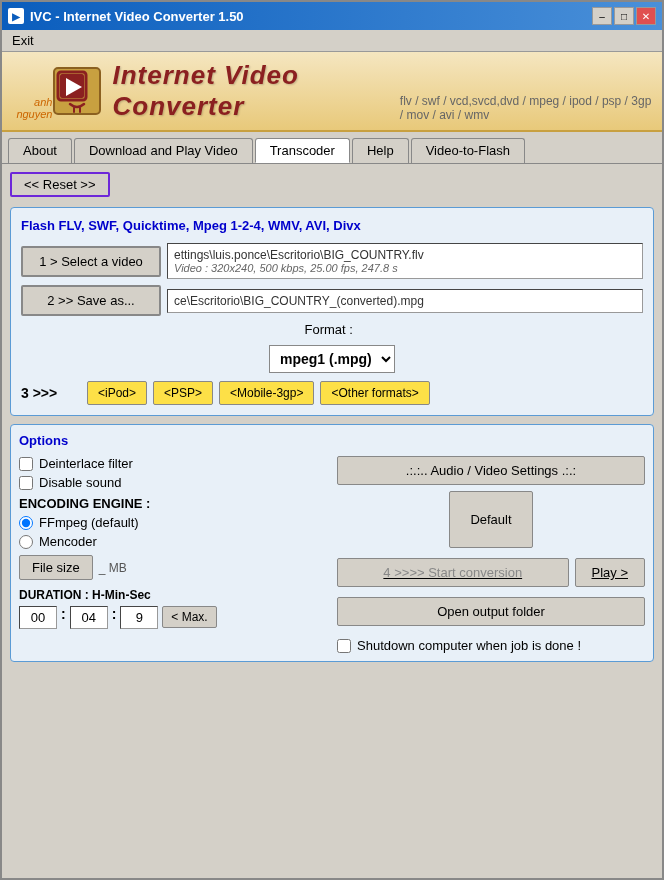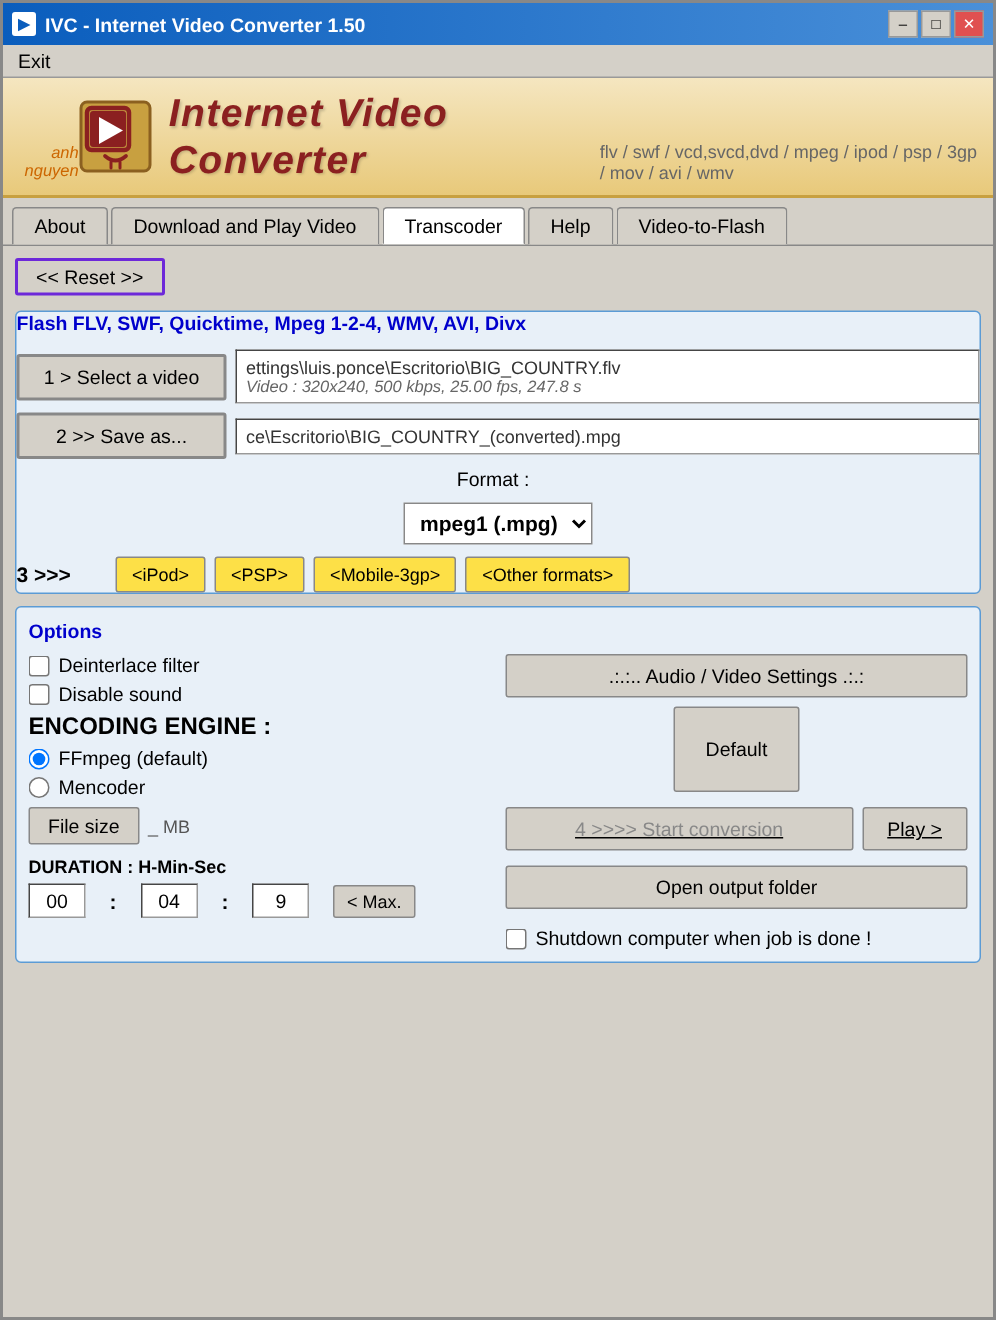--- a/index.html
+++ b/index.html
@@ -152,20 +152,21 @@
       border: 2px solid #6d28d9;
       padding: 3px 12px;
       cursor: pointer;
       font-size: 13px;
       margin-bottom: 10px;
       border-radius: 2px;
     }
     .section-box {
       border: 1px solid #5b9bd5;
       border-radius: 4px;
+      padding: 10px;
       margin-bottom: 8px;
       background: #e8f0f8;
     }
     .section-title {
       color: #0000cc;
       font-size: 13px;
       font-weight: bold;
       margin-bottom: 10px;
     }
     .row {
@@ -268,21 +269,21 @@
       align-items: center;
       gap: 6px;
       margin-bottom: 4px;
     }
     .checkbox-row input[type=checkbox] {
       width: 14px;
       height: 14px;
     }
     .encoding-label {
       font-weight: bold;
-      font-size: 16px;
+      font-size: 13px;
       margin: 6px 0 4px 0;
     }
     .radio-row {
       display: flex;
       align-items: center;
       gap: 6px;
       margin-bottom: 4px;
     }
     .radio-row input[type=radio] {
       width: 14px;
@@ -305,22 +306,22 @@
     }
     .mb-label { font-size: 12px; color: #555; }
     .duration-label {
       font-weight: bold;
       font-size: 12px;
       margin-top: 8px;
       margin-bottom: 4px;
     }
     .duration-row {
       display: flex;
-      align-items: center;
-      gap: 16px;
+      align-items: flex-start;
+      gap: 4px;
     }
     .duration-input {
       width: 38px;
       padding: 3px 4px;
       border: 1px inset #999;
       text-align: center;
       font-size: 13px;
       background: white;
     }
     .duration-sep { font-size: 14px; font-weight: bold; }

